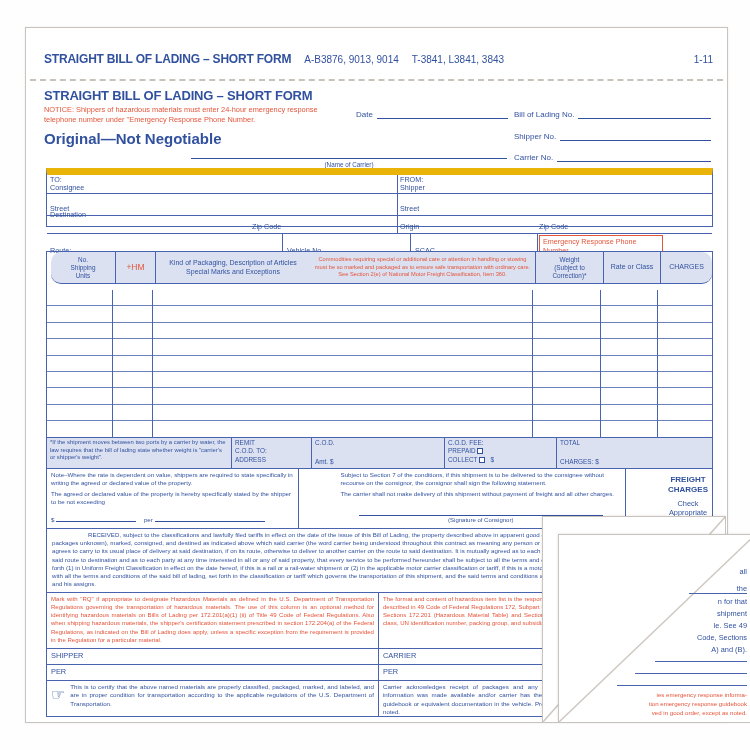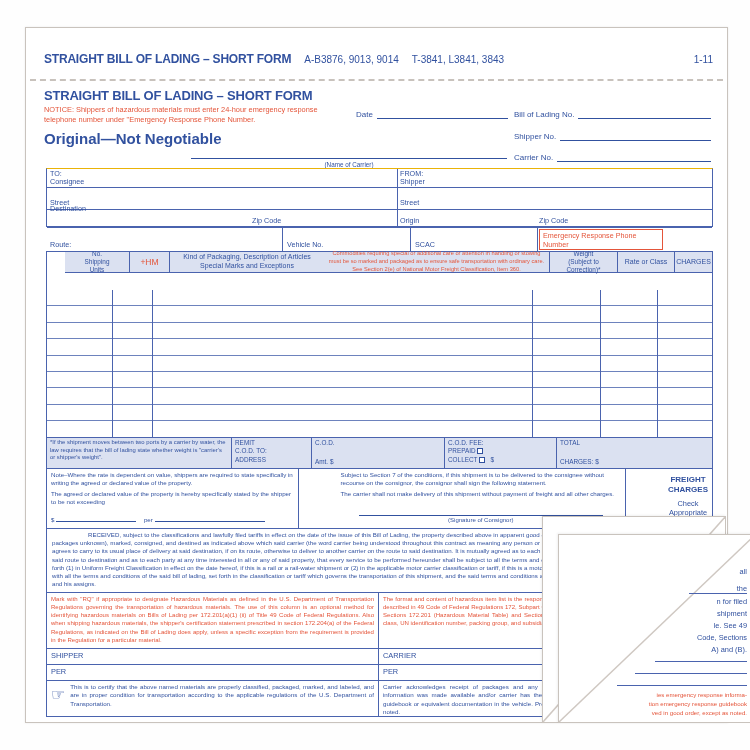--- a/index.html
+++ b/index.html
@@ -26,34 +26,34 @@
   .f-bol    { left:488px; top:81px;  width:197px; }
   .f-shipno { left:488px; top:103px; width:197px; }
   .f-carno  { left:488px; top:124px; width:197px; }
   .carrier-line { position:absolute; left:165px; top:121px; width:316px; border-bottom:1px solid #31519f; height:10px; }
   .carrier-cap  { position:absolute; left:165px; top:133px; width:316px; text-align:center; font-size:6.3px; color:#31519f; }
 
   
   .band { position:absolute; left:20px; width:667px; border:1px solid #4a63ae; border-top:none; }
 
   
-  .parties { top:140px; height:59px; border-top:1px solid #eab308; }
+  .parties { top:140px; height:59px; border-top:7px solid #eab308; }
   .prow { position:absolute; left:0; right:0; border-bottom:1px solid #4a63ae; }
   .pr1 { top:0;    height:19px; }
   .pr2 { top:19px; height:22px; }
   .pr3 { top:41px; height:18px; }
   .pr4 { top:59px; height:24px; border-bottom:none; }
   .vdiv { position:absolute; top:0; bottom:0; border-left:1px solid #4a63ae; }
   .plab { position:absolute; font-size:7.2px; color:#31519f; line-height:1.15; }
   .emr-box { position:absolute; left:492px; top:1px; width:124px; height:21px;
              border:1.5px solid #e4553a; color:#e4553a; font-size:7.2px; line-height:1.3; padding:1px 3px; }
 
   
   .btable { top:223px; height:187px; border-top:1px solid #4a63ae; }
-  .thead { position:absolute; left:18px; right:0; top:0; height:21px; background:#dbe1f1; border-bottom:1px solid #4a63ae; display:flex; }
+  .thead { position:absolute; left:4px; right:0; top:0; height:32px; background:#dbe1f1; border-bottom:1px solid #4a63ae; display:flex;border-radius:10px; }
   .th { border-right:1px solid #4a63ae; display:flex; flex-direction:column; align-items:center; justify-content:center; text-align:center; color:#31519f; font-size:6.4px; line-height:1.25; }
   .th.c1 { width:65px; }  .th.c2 { width:40px; font-size:8.5px; color:#e4553a; }
   .th.c3 { width:380px; flex-direction:row; gap:4px; padding:0 2px; }
   .th.c4 { width:68px; }  .th.c5 { width:57px; font-size:7px; } .th.c6 { border-right:none; flex:1; font-size:7px; }
   .c3-blue { width:150px; font-size:7px; color:#31519f; }
   .c3-red  { flex:1; font-size:5.7px; line-height:1.35; color:#e4553a; text-align:center; }
   .tbody { position:absolute; left:0; right:0; top:38px; bottom:0;
            background:repeating-linear-gradient(to bottom, transparent 0 15.5px, #6d82bd 15.5px 16.4px); }
   .tbody .vdiv { border-left:1px solid #4a63ae; }
 
@@ -286,21 +286,21 @@
         <line x1="100%" y1="0" x2="0" y2="100%" stroke="#cfc8c2" stroke-width="1.5"></line>
       </svg>
   </div>
   <div class="ov ovB">
     <svg>
         <line x1="100%" y1="0" x2="0" y2="100%" stroke="#cfc8c2" stroke-width="1.5"></line>
       </svg>
     <div class="fb" style="top:32px;">all</div>
     <div class="fb" style="top:49px;">the</div>
     <div class="frule" style="top:58px;width:58px;"></div>
-    <div class="fb" style="top:62px;">n for filed</div>
+    <div class="fb" style="top:62px;">n for that</div>
     <div class="fb" style="top:74px;">shipment</div>
     <div class="fb" style="top:86px;">le.  See  49</div>
     <div class="fb" style="top:98px;">Code,  Sections</div>
     <div class="fb" style="top:110px;">A) and (B).</div>
     <div class="frule" style="top:126px;width:92px;"></div>
     <div class="frule" style="top:138px;width:112px;"></div>
     <div class="frule" style="top:150px;width:130px;"></div>
     <div class="fr" style="top:156px;">ies emergency response informa-</div>
     <div class="fr" style="top:165px;">tion emergency response guidebook</div>
     <div class="fr" style="top:174px;">ved in good order, except as noted.</div>

